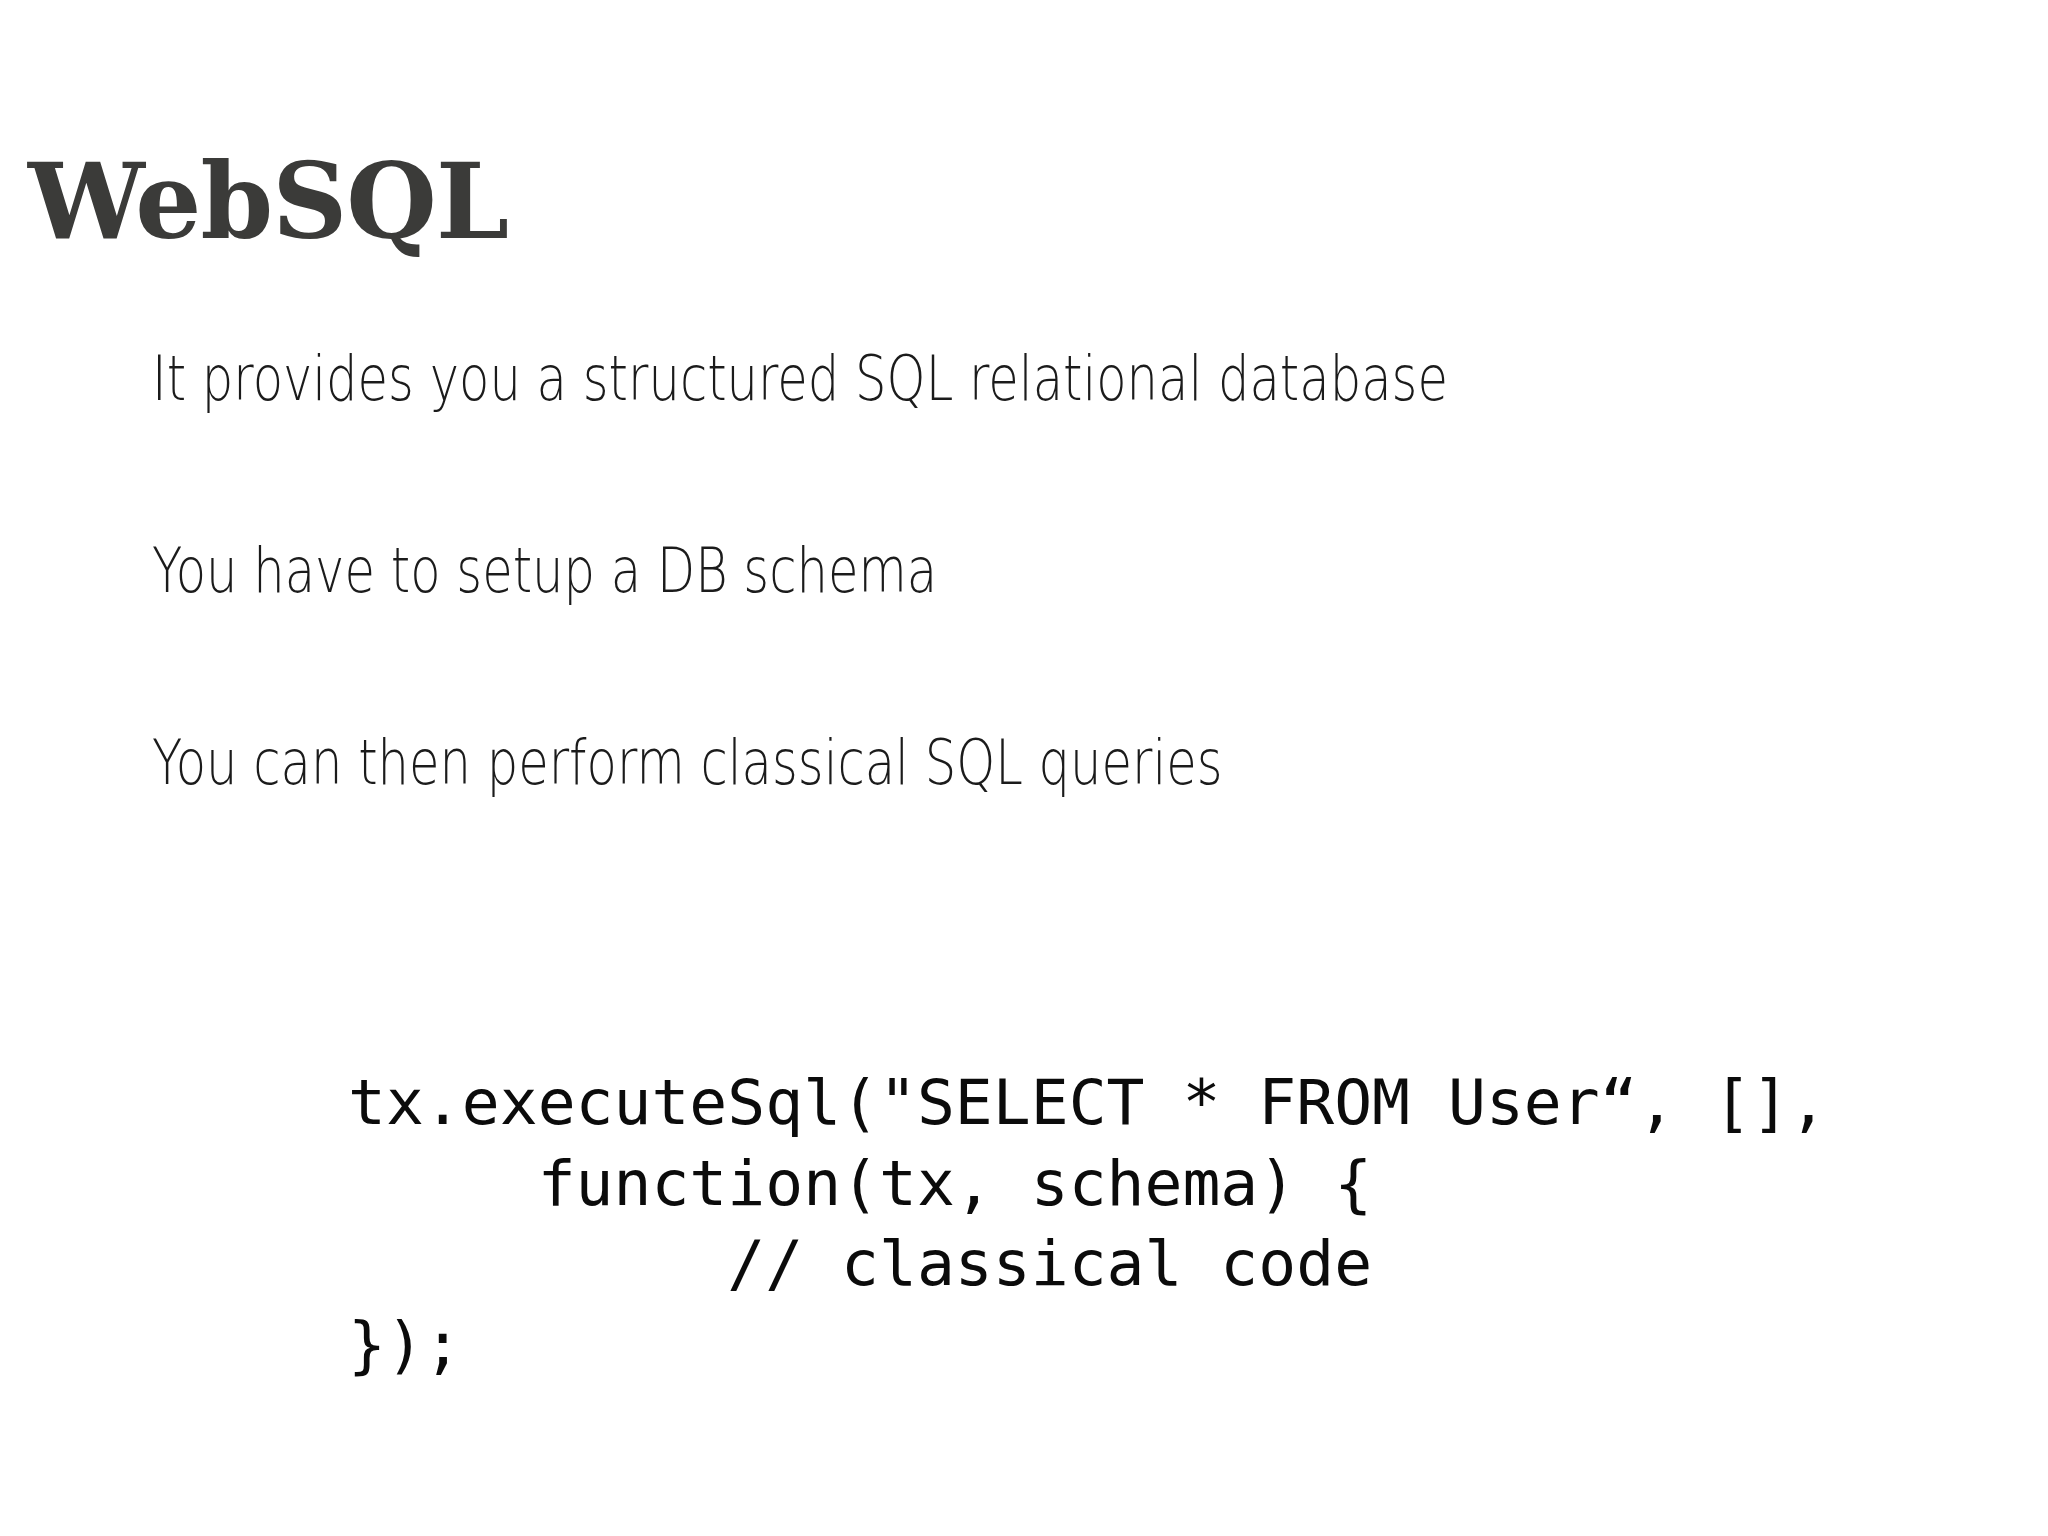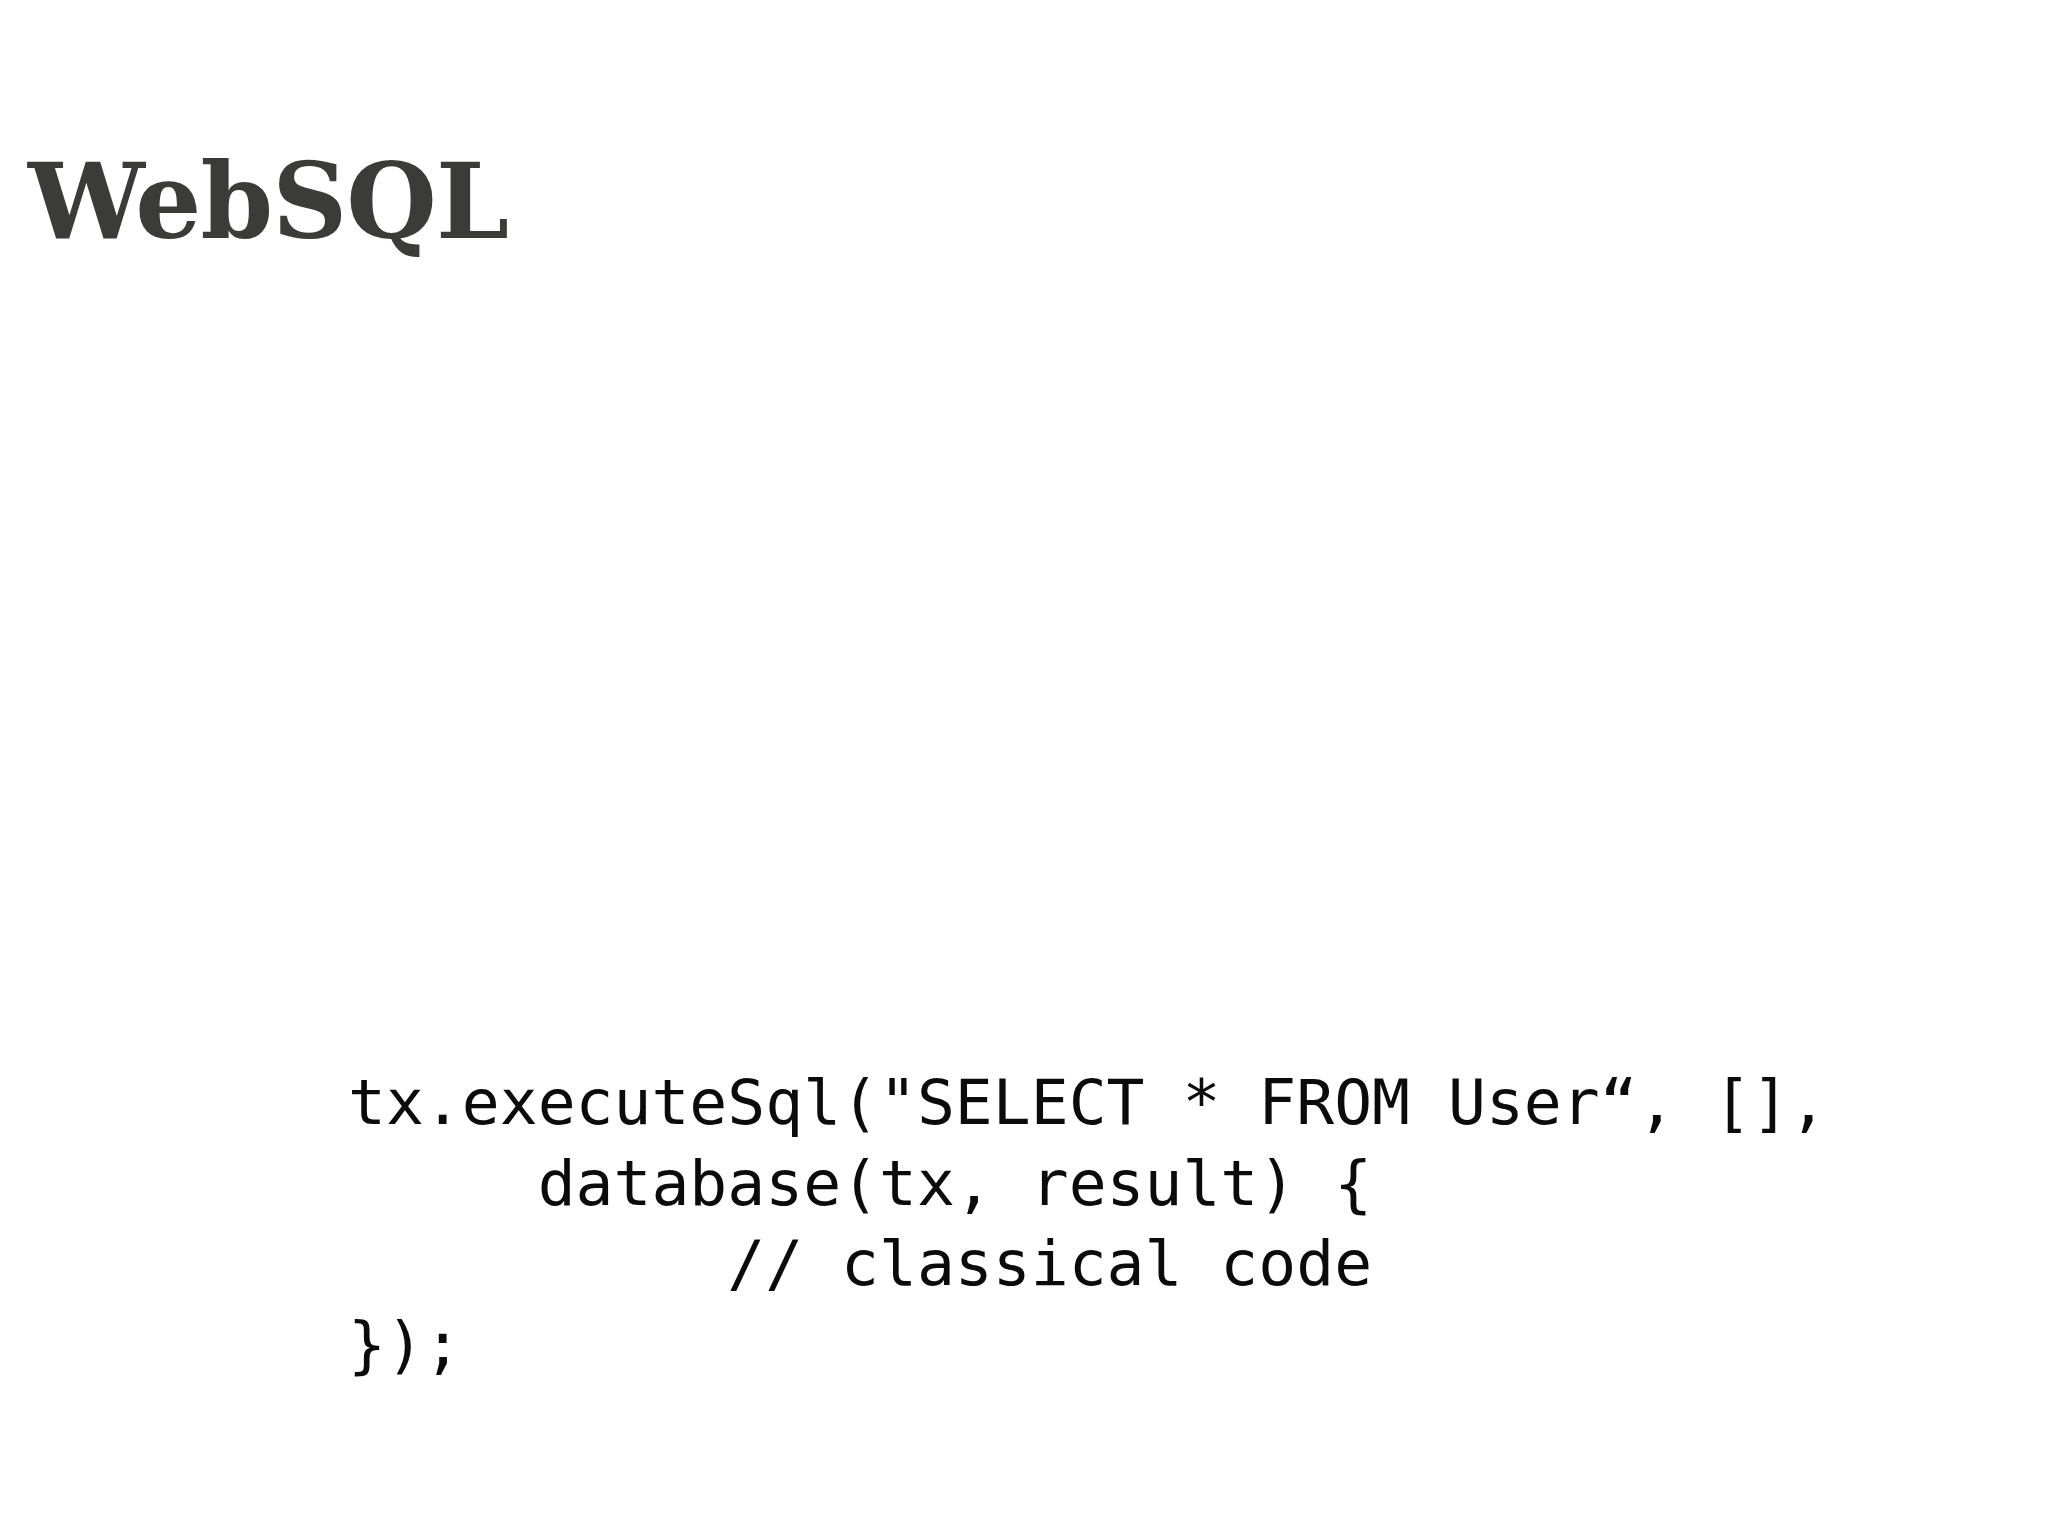--- a/index.html
+++ b/index.html
@@ -72,19 +72,24 @@
     white-space: pre;
   }
 </style>
 </head>
 <body>
 
 <div class="slide">
 
   <h1 class="slide-title">WebSQL</h1>
 
+  <div class="body-block">
+    <div class="body-line">It provides you a structured SQL relational database</div>
+    <div class="body-line">You have to setup a DB schema</div>
+    <div class="body-line">You can then perform classical SQL queries</div>
+  </div>
 
   <pre class="code-block"><span class="code-line">tx.executeSql("SELECT * FROM User“, [],</span>
-<span class="code-line">     database(tx, result) {</span>
+<span class="code-line">     function(tx, schema) {</span>
 <span class="code-line">          // classical code</span>
 <span class="code-line">});</span></pre>
 
 </div>
 
 </body></html>

